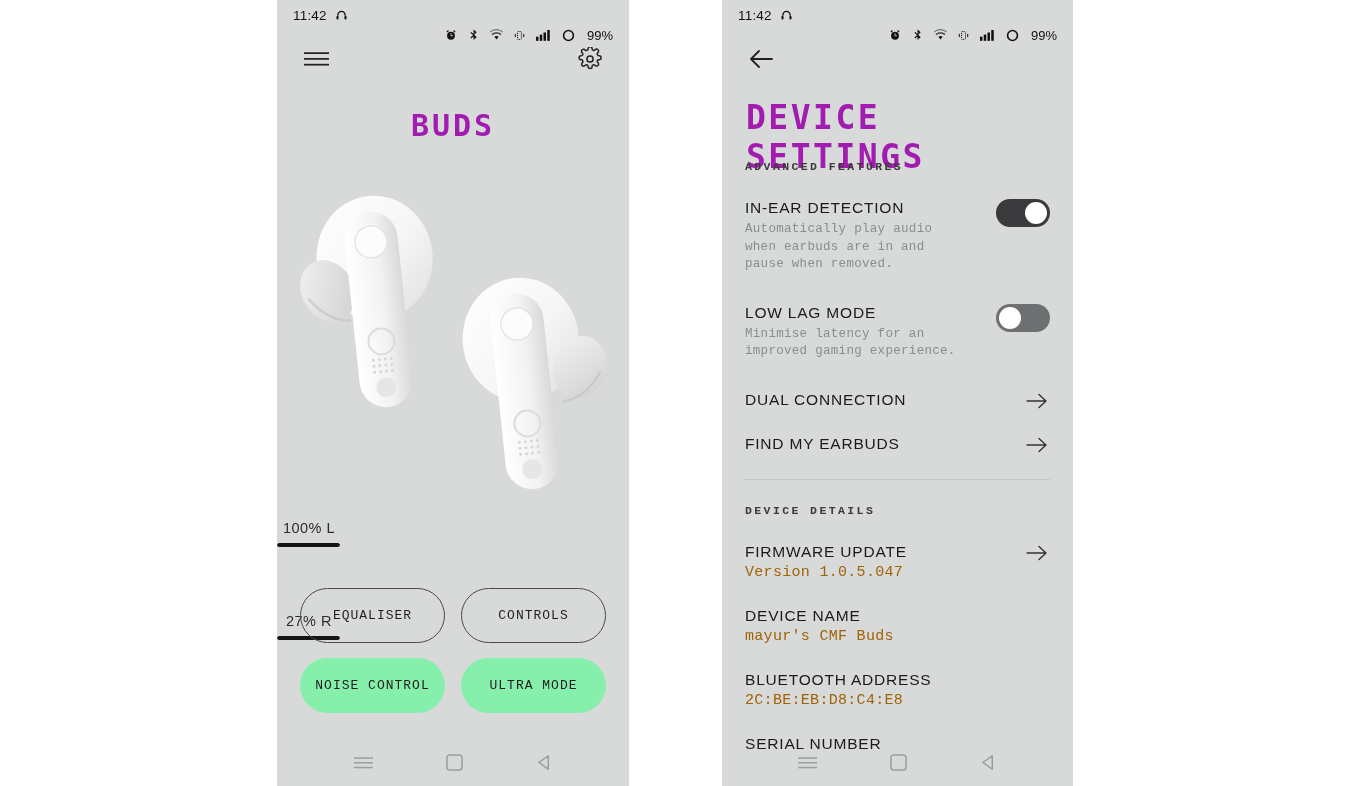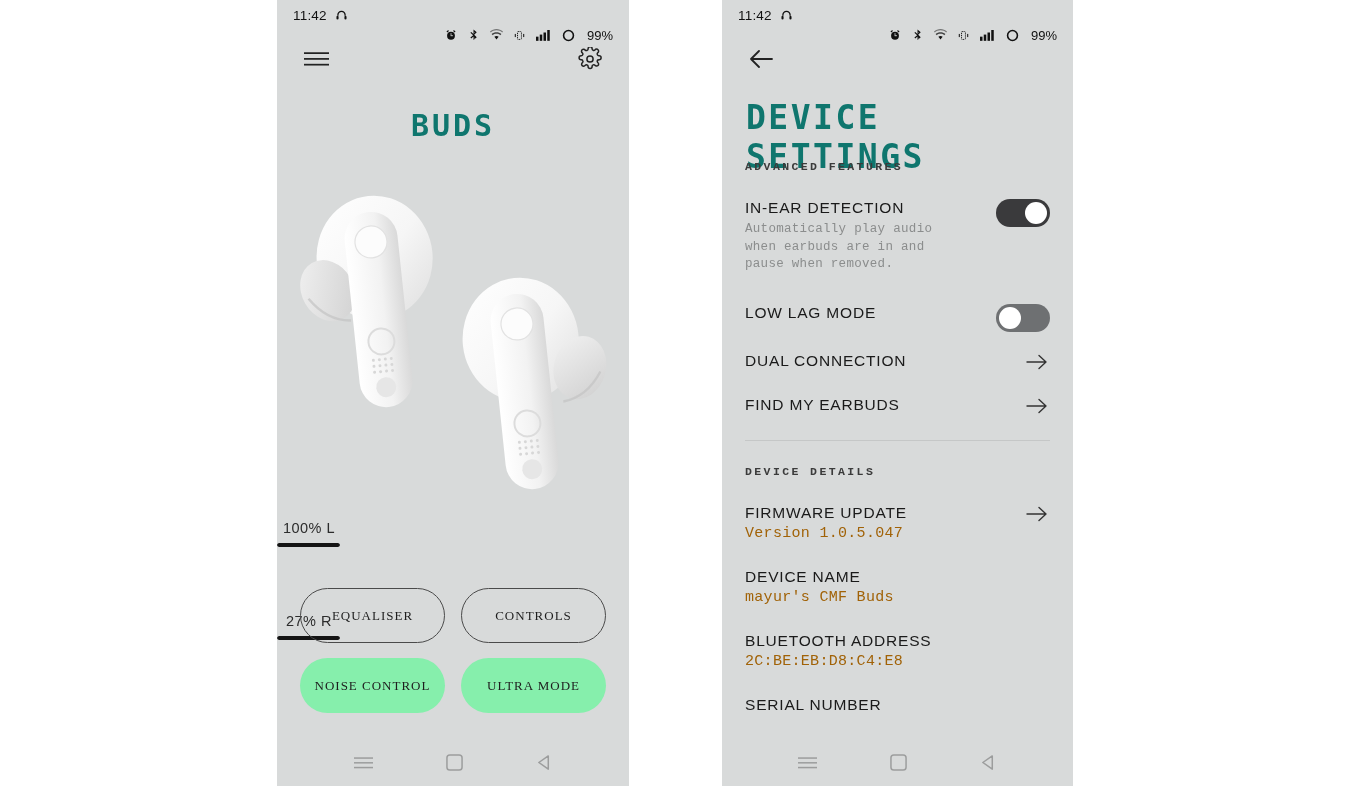--- a/index.html
+++ b/index.html
@@ -64,21 +64,21 @@
   .icon-btn {
     width: 30px; height: 30px;
     display: flex; align-items: center; justify-content: center;
     cursor: pointer;
   }
 
   
   .dotmatrix {
     font-family: "DejaVu Sans Mono", monospace;
     font-weight: 700;
-    color: #0f766e;
+    color: #a21caf;
     letter-spacing: 2px;
     -webkit-text-stroke: 0px;
   }
   .buds-title {
     position: absolute;
     top: 108px; left: 0; right: 0;
     text-align: center;
     font-size: 30px;
     letter-spacing: 3px;
   }
@@ -142,21 +142,21 @@
     gap: 16px;
     margin-bottom: 15px;
   }
   .pill {
     flex: 1;
     height: 55px;
     border-radius: 28px;
     display: flex;
     align-items: center;
     justify-content: center;
-    font-family: Liberation Serif, serif;
+    font-family: Liberation Mono, monospace;
     font-size: 13px;
     letter-spacing: 1px;
     color: #1e1e1e;
     cursor: pointer;
     box-sizing: border-box;
   }
   .pill.outline {
     border: 1.3px solid #4a4a4a;
     background: transparent;
   }
@@ -530,20 +530,21 @@
         <div class="setting-desc">Automatically play audio when earbuds are in and pause when removed.</div>
         <div class="toggle on">
           <div class="knob"></div>
         </div>
       </div>
 
       <div class="stack-gap"></div>
 
       <div class="setting-row">
         <div class="setting-title">LOW LAG MODE</div>
+        <div class="setting-desc">Minimise latency for an improved gaming experience.</div>
         <div class="toggle off">
           <div class="knob"></div>
         </div>
       </div>
 
       <div class="stack-gap"></div>
 
       <div class="link-row">
         <div class="setting-title">DUAL CONNECTION</div>
         <span class="arrow">

